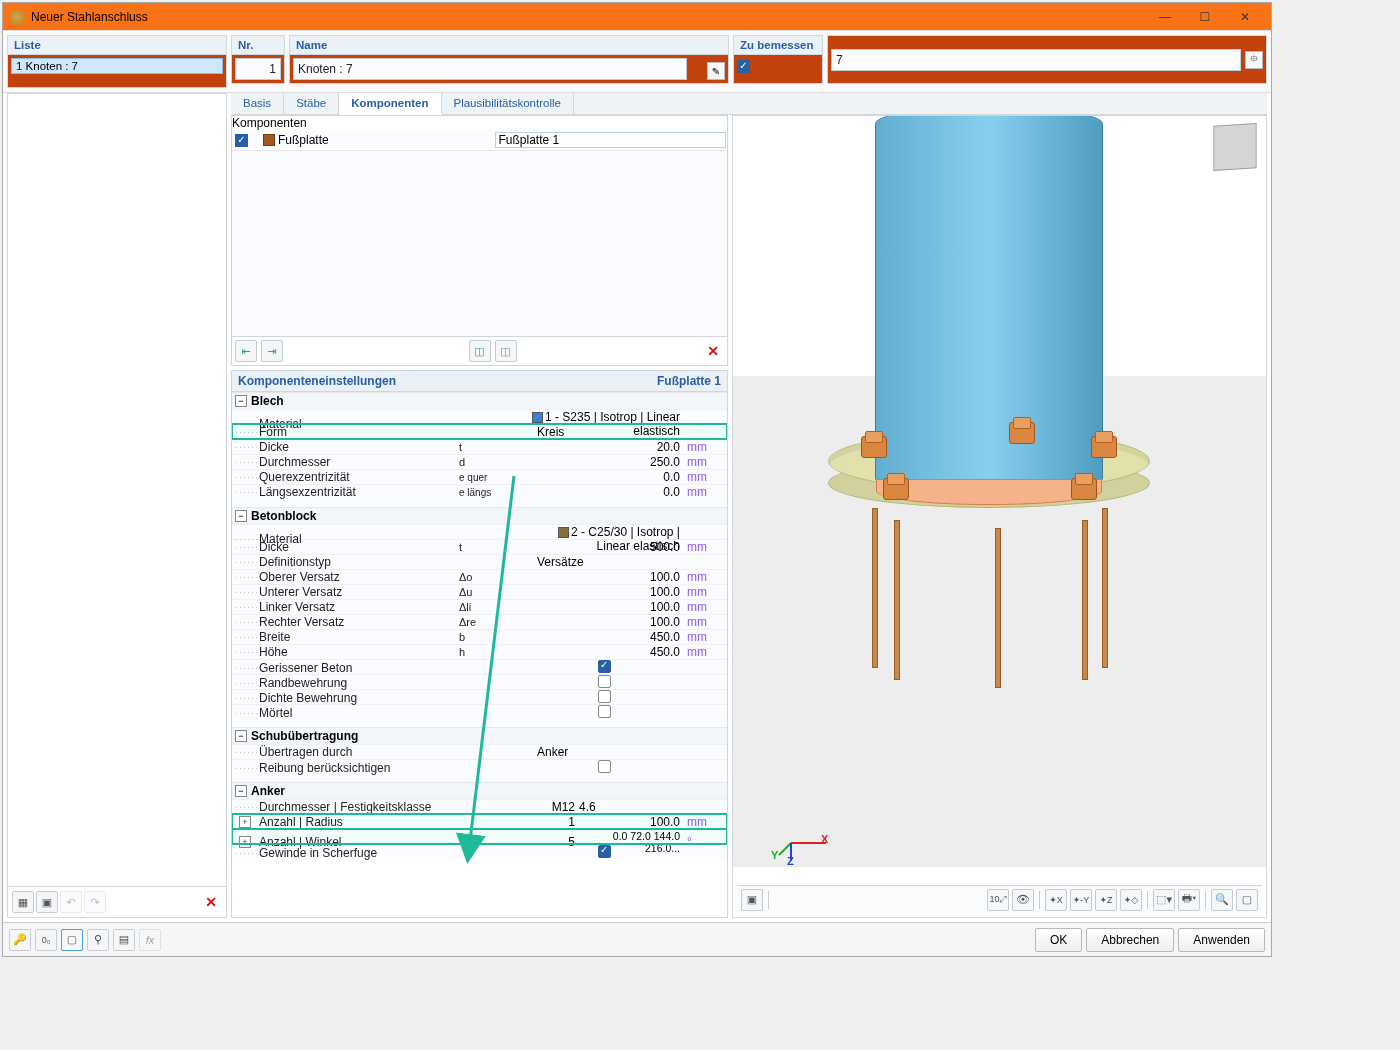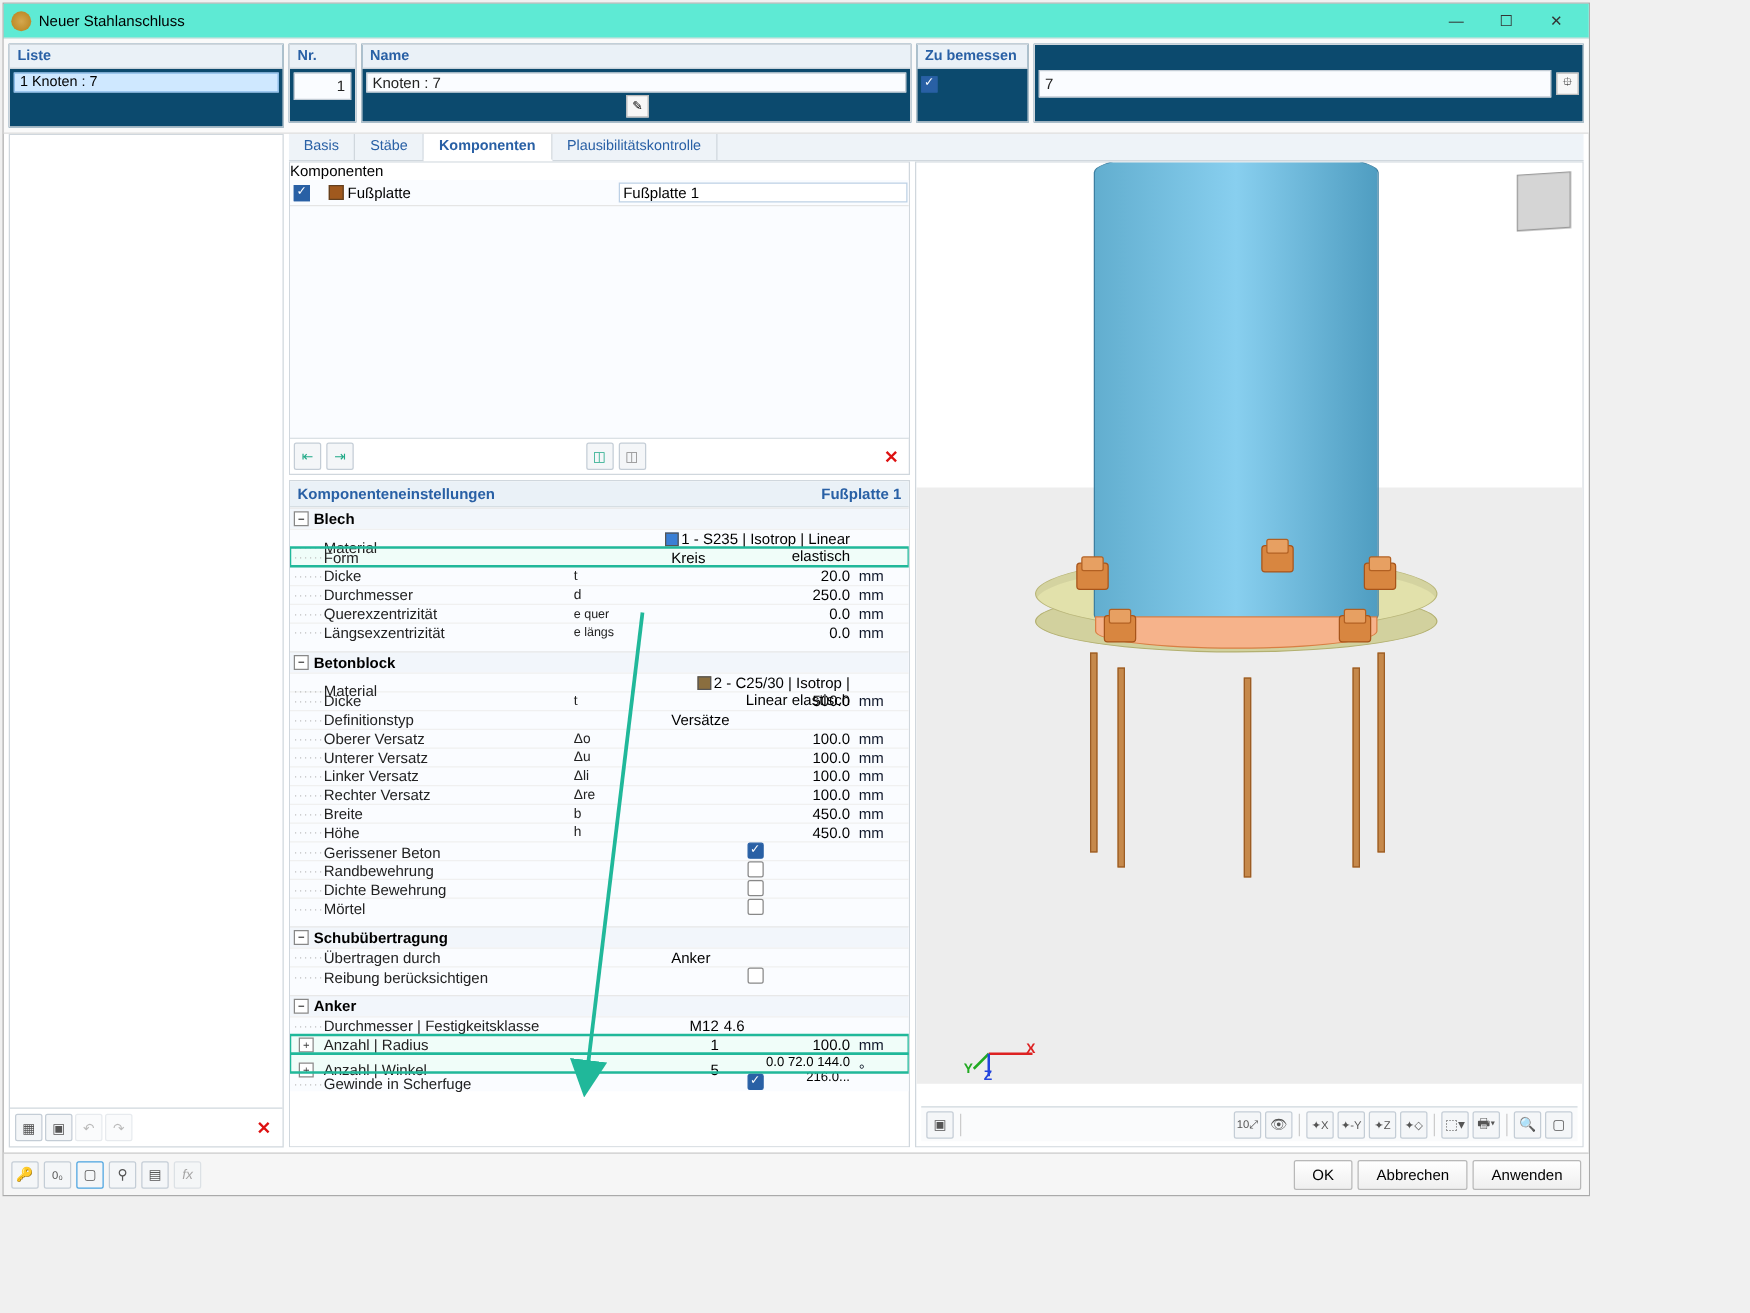--- a/index.html
+++ b/index.html
@@ -1,23 +1,23 @@
 <!DOCTYPE html>
 <html><head>
 <meta charset="utf-8">
 <style>
 * { box-sizing: border-box; margin: 0; padding: 0; font-family: "Segoe UI", Tahoma, sans-serif; font-size: 12px; }
 body { background: #f0f0f0; overflow: hidden; }
 .window { width: 1270px; height: 955px; background: #fff; border: 1px solid #aaa; display: flex; flex-direction: column; margin: 2px; }
-.titlebar { height: 28px; display: flex; align-items: center; padding: 0 6px; border-bottom: 1px solid #ddd; background: #5eead4; }
+.titlebar { height: 28px; display: flex; align-items: center; padding: 0 6px; border-bottom: 1px solid #ddd; background: #f97316; }
 .titlebar .icon-app { width: 16px; height: 16px; background: radial-gradient(circle,#d4a84e,#b57f1a); border-radius: 50%; margin-right: 6px; }
 .titlebar .title { flex: 1; }
 .titlebar .winbtn { width: 40px; height: 24px; text-align: center; line-height: 24px; color: #333; }
 .topgrid { display: grid; grid-template-columns: 220px 54px 1fr 90px 1fr; gap: 4px; padding: 4px; border-bottom: 1px solid #ddd; background: #fafafa; }
-.panel { border: 1px solid #d0d7dd; background: #0c4a6e; display: flex; flex-direction: column; }
+.panel { border: 1px solid #d0d7dd; background: #c2410c; display: flex; flex-direction: column; }
 .panel .phdr { background: #eaf1f7; color: #2960a5; font-weight: bold; padding: 3px 6px; border-bottom: 1px solid #d0d7dd; font-size: 11.5px; }
 .panel .pbody { flex: 1; padding: 3px; }
 .textbox { width: 100%; height: 22px; border: 1px solid #c4cdd6; background: #fafcff; padding: 0 4px; display: flex; align-items: center; color: #222; }
 .textbox.right { justify-content: flex-end; }
 .pick-btn { width: 18px; height: 18px; border: 1px solid #bbb; margin-left: 2px; display:inline-flex;align-items:center;justify-content:center;font-size:10px;background:#f7f7f7;}
 .listrow { background: #cfe8ff; padding: 1px 4px; border: 1px solid #8bbbe8; font-size: 11.5px; }
 .body-split { flex: 1; display: grid; grid-template-columns: 220px 1fr; gap: 4px; padding: 0 4px 4px 4px; overflow: hidden; }
 .left-sidebar { border: 1px solid #d0d7dd; display:flex;flex-direction:column; }
 .left-sidebar .sidebody { flex:1; }
 .left-sidebar .sidetools { border-top:1px solid #d0d7dd;padding:4px;display:flex;gap:2px;align-items:center; }
@@ -43,21 +43,21 @@
 .settings .shdr { display:flex;background:#eaf1f7;color:#2960a5;font-weight:bold;padding:3px 6px;border-bottom:1px solid #d0d7dd;font-size:11.5px; }
 .settings .shdr .flex { flex:1; }
 .prop-grid { font-size:11.5px;background:#fafcff; }
 .prop-section { display:flex;align-items:center;padding:1px 3px;background:#f2f6fb;border-top:1px solid #e8e8e8;font-weight:bold; }
 .toggle { width:12px;height:12px;border:1px solid #888;font-size:9px;line-height:10px;text-align:center;margin-right:4px;background:#fff;color:#444;}
 .prop-row { display:grid;grid-template-columns:24px 200px 70px 1fr 40px;align-items:center;padding:0 3px;height:15px;border-top:1px solid #f0f0f0; }
 .prop-row .dots { color:#bbb;font-size:9px;letter-spacing:1px; }
 .prop-row .lab { color:#222; }
 .prop-row .sym { color:#222;font-size:11px; }
 .prop-row .val { text-align:right;padding-right:4px; }
-.prop-row .unit { color:#0f172a;padding-left:3px; }
+.prop-row .unit { color:#8b5cf6;padding-left:3px; }
 .prop-row.hilite { outline:2px solid #20b89a;outline-offset:-1px;background:#f0fdf9; }
 .chk2 { width:13px;height:13px;border:1px solid #888;background:#fff;display:inline-block;border-radius:2px; }
 .chk2.on { background:#2960a5;border-color:#2960a5;position:relative; }
 .chk2.on::after { content:"✓";color:#fff;font-size:10px;position:absolute;top:-2px;left:1px; }
 .colorchip2 { width:11px;height:11px;display:inline-block;border:1px solid #555;vertical-align:middle;margin-right:2px; }
 .view3d { border:1px solid #d0d7dd;position:relative;overflow:hidden;background:#fff; }
 .floor { position:absolute;left:0;right:0;top:260px;bottom:50px;background:#ededed; }
 .plate { position:absolute;left:95px;top:315px;width:322px;height:60px;background:#e2e1ab;border-radius:50%/50%;border:1px solid #b9b67a;box-shadow:inset 0 6px 0 rgba(0,0,0,0.06); }
 .plate2 { position:absolute;left:95px;top:342px;width:322px;height:50px;background:#d2d19e;border-radius:50%/50%;border:1px solid #b3b070; }
 .cyl { position:absolute;left:142px;top:-10px;width:228px;height:392px;background:linear-gradient(90deg,#62aecf 0%,#88cfef 50%,#4f9dc1 100%);border:1px solid #3c7fa1;border-bottom-left-radius:112px 20px;border-bottom-right-radius:112px 20px;border-top-left-radius:112px 18px;border-top-right-radius:112px 18px; }
@@ -98,21 +98,21 @@
     <div class="panel">
       <div class="phdr">Nr.</div>
       <div class="pbody">
           <div class="textbox right">
             <span>1</span>
           </div>
         </div>
     </div>
     <div class="panel">
       <div class="phdr">Name</div>
-      <div class="pbody" style="display:flex;align-items:center;gap:2px;flex-direction:column;">
+      <div class="pbody" style="display:flex;align-items:flex-end;gap:18px;">
         <div class="textbox" style="flex:1">
             <span>Knoten : 7</span>
           </div>
         <span class="pick-btn">✎</span>
       </div>
     </div>
     <div class="panel">
       <div class="phdr">Zu bemessen</div>
       <div class="pbody"><span class="chk">✓</span></div>
     </div>

